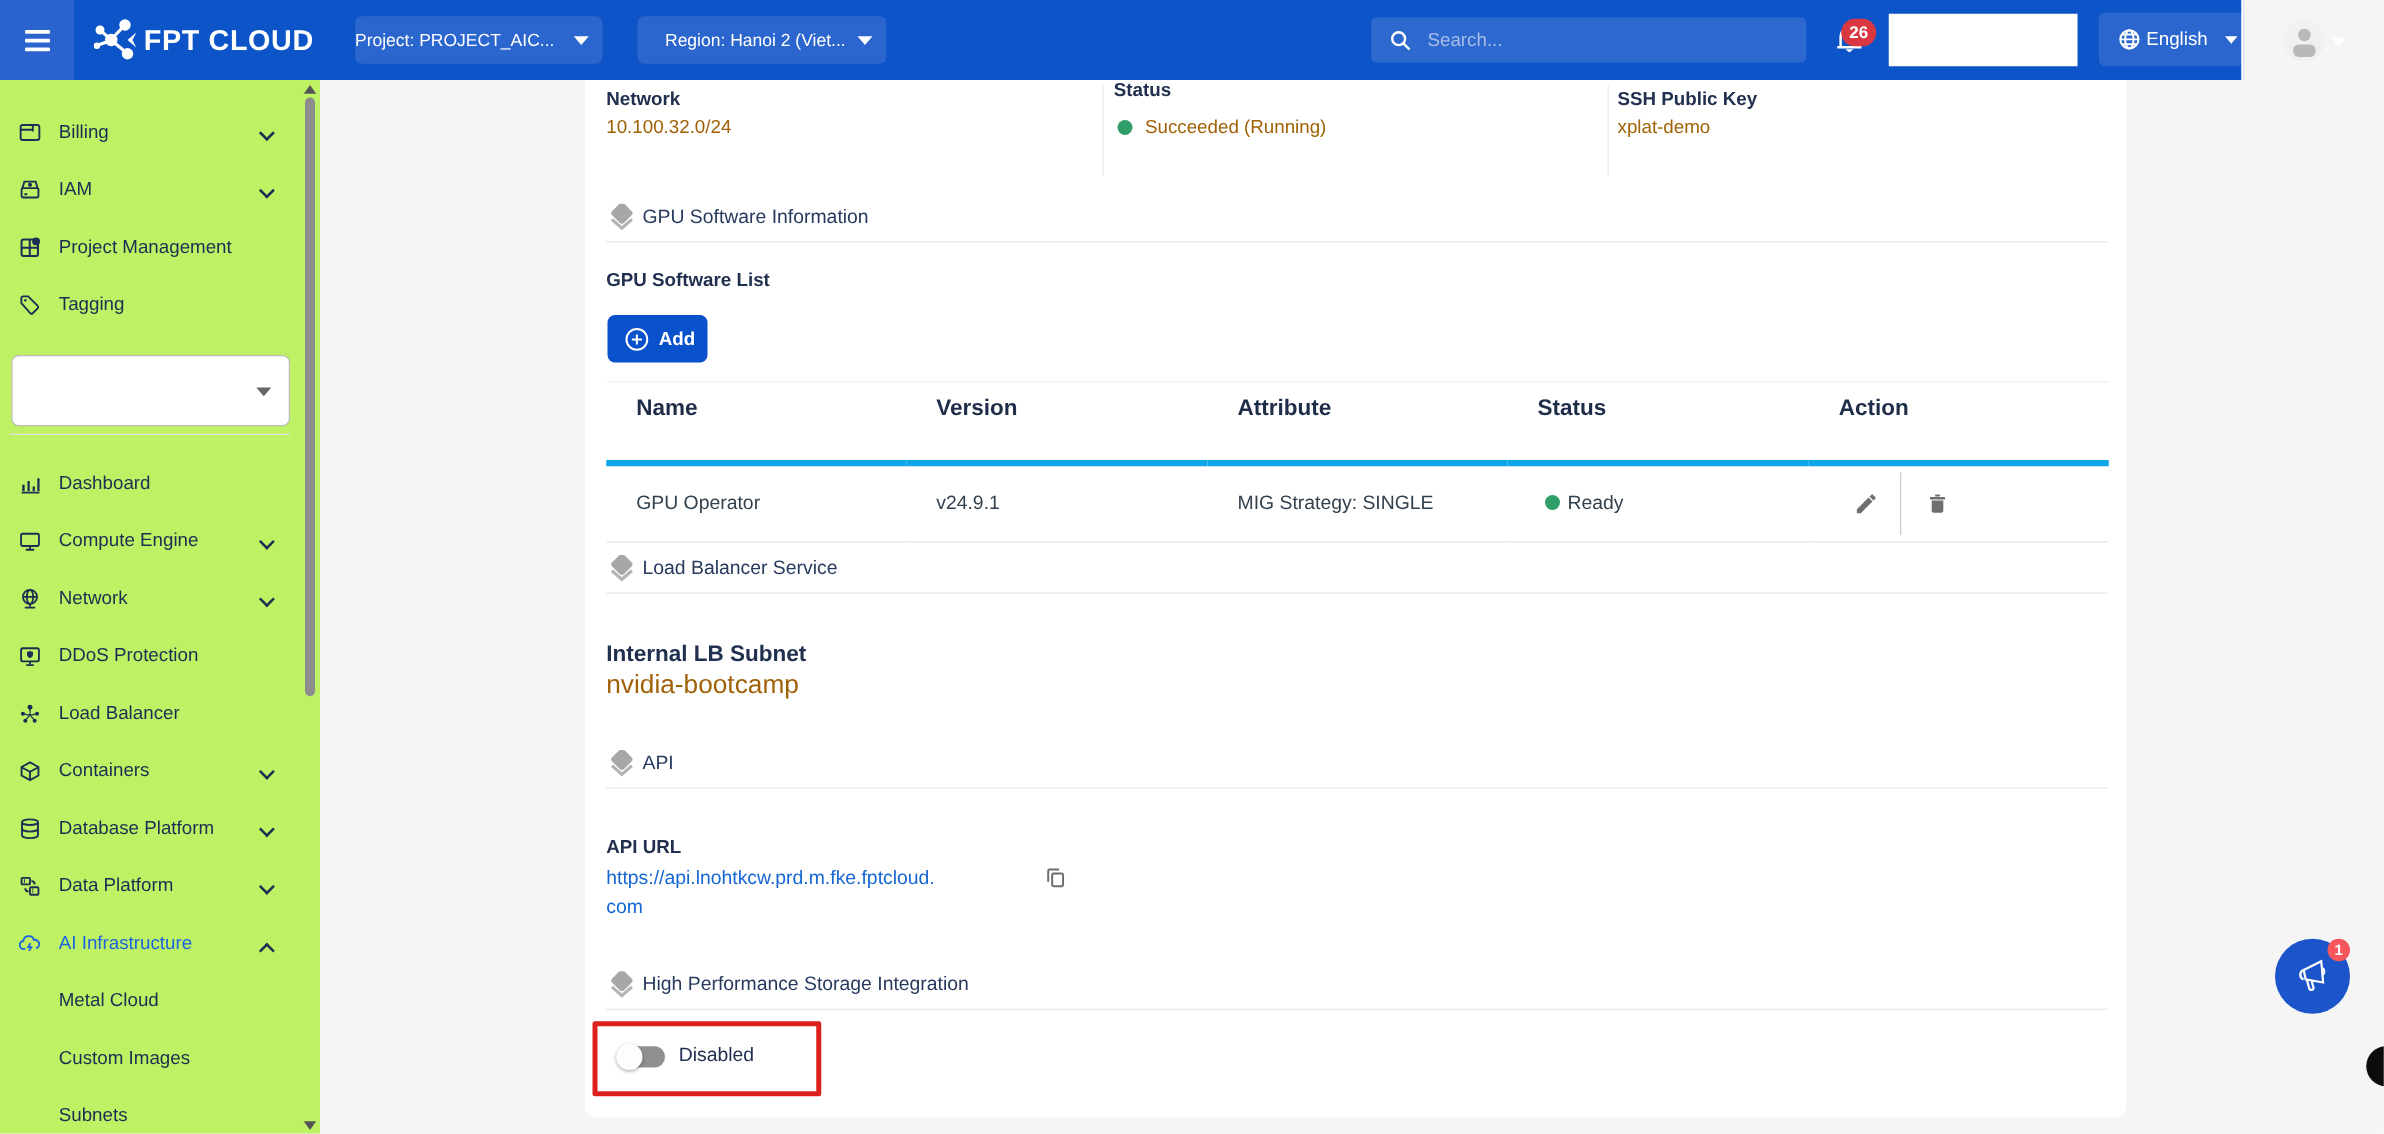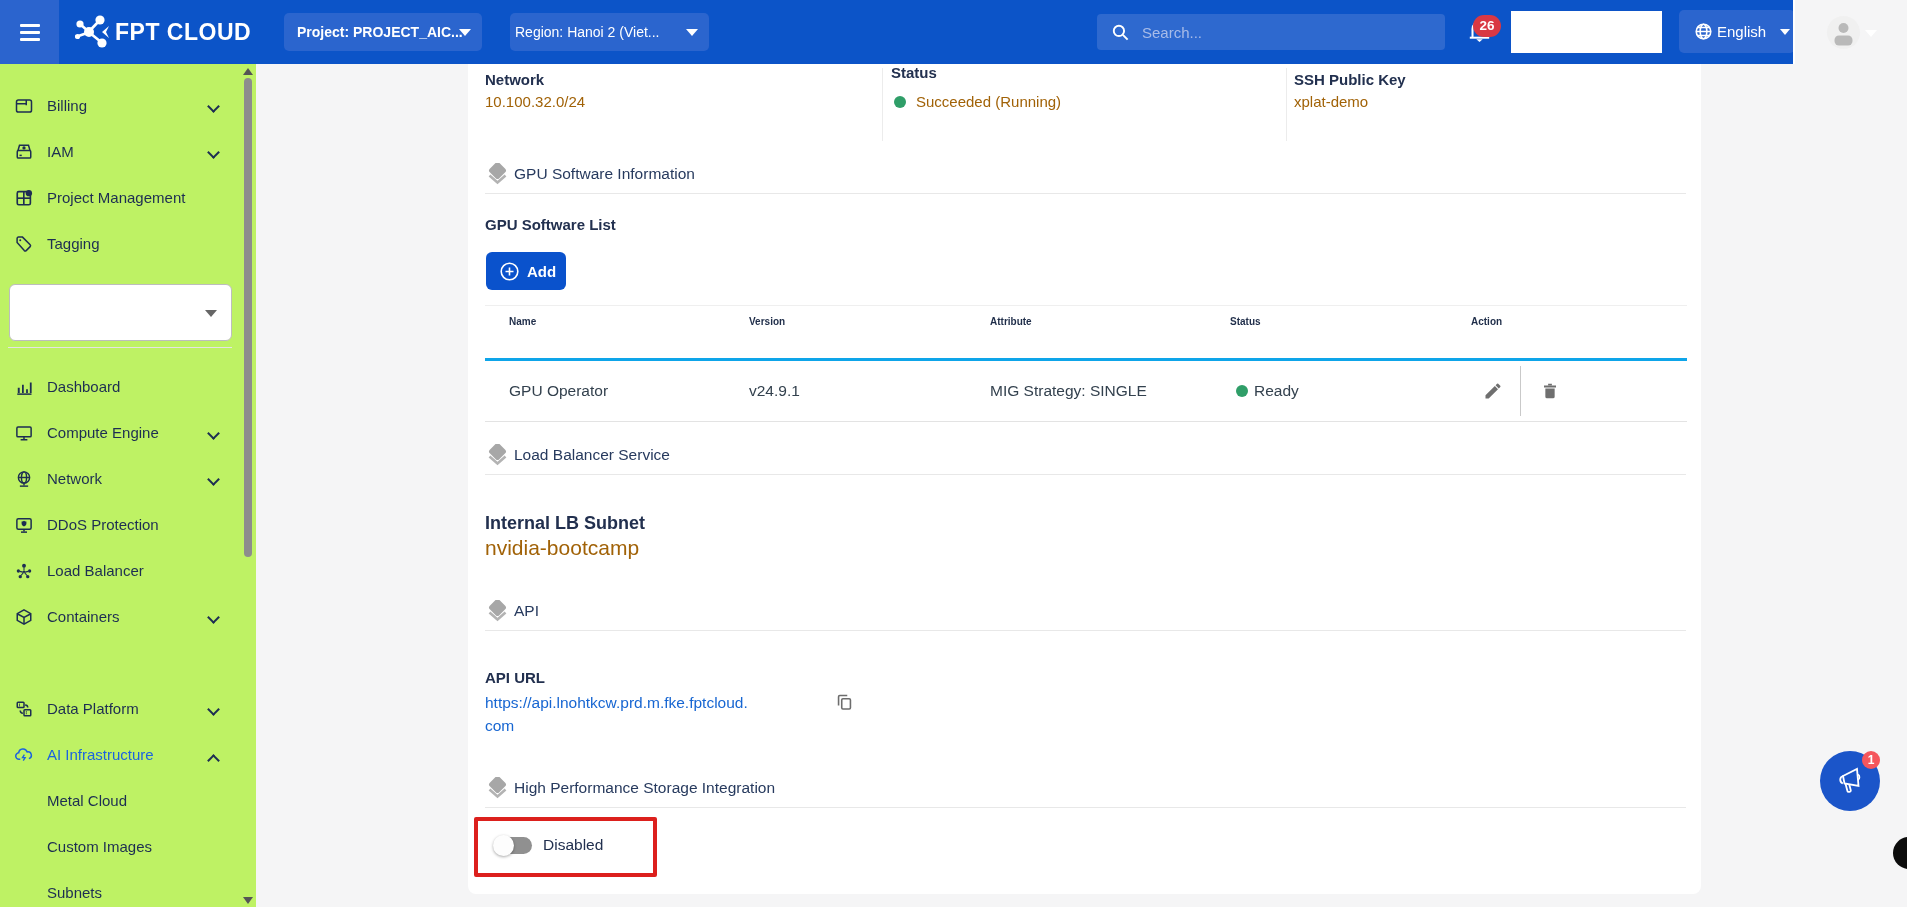--- a/index.html
+++ b/index.html
@@ -36,21 +36,21 @@
   
   #card { position:absolute; left:468px; top:64px; width:1233px; height:830px; background:#fff; border-radius:0 0 8px 8px; }
   .vline { position:absolute; width:1px; background:#ececec; }
   .hline { position:absolute; left:17px; width:1201px; height:1px; background:#e8e8e8; }
   .blabel { font-weight:bold; color:#22304f; font-size:15px; position:absolute; }
   .val { color:#a16207; font-size:15px; position:absolute; }
   .sechead { position:absolute; left:46px; font-size:15.5px; color:#273a5e; }
   .dot { position:absolute; width:12px; height:12px; border-radius:50%; background:#2f9e68; }
   #addbtn { position:absolute; left:18px; top:188px; width:80px; height:38px; background:#0a52cc; border-radius:6px; color:#fff; font-weight:bold; font-size:15px; display:flex; align-items:center; }
   table.gputab { position:absolute; left:17px; top:241px; width:1202px; border-collapse:collapse; table-layout:fixed; }
-  table.gputab th { text-align:left; font-size:10px; color:#1f2d49; padding:10px 0 31px 24px; border-top:1px solid #efefef; border-bottom:3px solid #0ea5e9; }
+  table.gputab th { text-align:left; font-size:18px; color:#1f2d49; padding:10px 0 31px 24px; border-top:1px solid #efefef; border-bottom:5px solid #0ea5e9; }
   table.gputab td { text-align:left; font-size:15.5px; color:#33414e; padding:20px 0 21px 24px; border-bottom:1px solid #e3e3e3; }
   .linkblue { color:#1766d2; }
 
   
   #togglewrap { position:absolute; left:6px; top:753px; width:183px; height:60px; border:4px solid #dc201d; border-radius:2px; }
   #ttrack { position:absolute; left:16px; top:16px; width:38px; height:17px; border-radius:9px; background:#909090; }
   #tknob { position:absolute; left:15px; top:14px; width:21px; height:21px; border-radius:50%; background:#fdfdfd; box-shadow:0 1px 3px rgba(0,0,0,.35); }
 
   
   #fab { position:absolute; left:1820px; top:751px; width:60px; height:60px; border-radius:50%; background:#1b55c9; }
@@ -73,22 +73,22 @@
         <circle cx="5" cy="12" r="3.6"></circle>
         <circle cx="25" cy="8" r="4.6"></circle>
         <circle cx="27" cy="31" r="4.6"></circle>
         <circle cx="2.5" cy="24.5" r="2.6"></circle>
         <path d="M13 19 5.5 12.5M14.5 19 24 9M15 21 26 30M13.5 20.5 3.5 24" stroke="#fff" stroke-width="2.6"></path>
         <path d="M34 14 L27 20 L34 26 L31 20 Z"></path>
       </g>
       <text x="40" y="28" font-family="Liberation Sans, sans-serif" font-size="23" font-weight="bold" fill="#fff" letter-spacing="0.5">FPT CLOUD</text>
     </svg>
   </div>
-  <div class="hbtn" style="left:284px; width:198px; padding-left:13px; overflow:hidden;font-weight:bold;">Project: PROJECT_AIC...<span class="caret-w" style="position:absolute; right:11px;"></span></div>
-  <div class="hbtn" style="left:510px; width:199px; padding-left:5px; overflow:hidden;">Region: Hanoi 2 (Viet...<span class="caret-w" style="position:absolute; right:11px;"></span></div>
+  <div class="hbtn" style="left:284px; width:198px; overflow:hidden;">Project: PROJECT_AIC...<span class="caret-w" style="position:absolute; right:11px;"></span></div>
+  <div class="hbtn" style="left:510px; width:199px; padding-left:22px; overflow:hidden;">Region: Hanoi 2 (Viet...<span class="caret-w" style="position:absolute; right:11px;"></span></div>
   <div id="searchbox"><svg style="margin:0 12px 0 14px" width="19" height="19" viewBox="0 0 24 24" fill="none" stroke="#fff" stroke-width="2.4">
         <circle cx="10" cy="10" r="6.5"></circle>
         <path d="M15 15 L21 21"></path>
       </svg>Search...</div>
   <div id="bell">
     <svg class="abs" style="left:1469px; top:17px;" width="21" height="25" viewBox="0 0 21 25" fill="none" stroke="#fff" stroke-width="2">
         <path d="M3.5 20.3 v-8.3 a7 7 0 0 1 14 0 v8.3"></path>
         <path d="M0.8 20.7 H20.2"></path>
         <path d="M7.3 22.3 L10.5 25 L13.7 22.3 Z" fill="#fff" stroke="none"></path>
       </svg>
@@ -210,20 +210,31 @@
       </svg>
     <div class="lb">DDoS Protection</div>
   </div>
   <div class="mi" style="top:530px">
     <svg class="ic" viewBox="0 0 24 24" fill="none" stroke="#1d2e52" stroke-width="2">
         <path d="M12 2.5 L21 7.5 V16.5 L12 21.5 L3 16.5 V7.5 Z"></path>
         <path d="M3.5 8 L12 12.5 L20.5 8"></path>
         <path d="M12 12.5V21"></path>
       </svg>
     <div class="lb">Containers</div>
+      <div class="ch">
+        <div class="chev"></div>
+      </div>
+  </div>
+  <div class="mi" style="top:576px">
+    <svg class="ic" viewBox="0 0 24 24" fill="none" stroke="#1d2e52" stroke-width="2">
+        <ellipse cx="12" cy="5" rx="8.5" ry="3"></ellipse>
+        <path d="M3.5 5v7c0 1.7 3.8 3 8.5 3s8.5-1.3 8.5-3V5"></path>
+        <path d="M3.5 12v7c0 1.7 3.8 3 8.5 3s8.5-1.3 8.5-3v-7"></path>
+      </svg>
+    <div class="lb">Database Platform</div>
       <div class="ch">
         <div class="chev"></div>
       </div>
   </div>
   <div class="mi" style="top:622px">
     <svg class="ic" viewBox="0 0 24 24" fill="none" stroke="#1d2e52" stroke-width="2">
         <rect x="3" y="3" width="9" height="7" rx="1"></rect>
         <path d="M5.5 5.5h1M5.5 7.5h1"></path>
         <rect x="12" y="13" width="9" height="8" rx="1"></rect>
         <path d="M14.5 15.5h1M14.5 18h1"></path>

